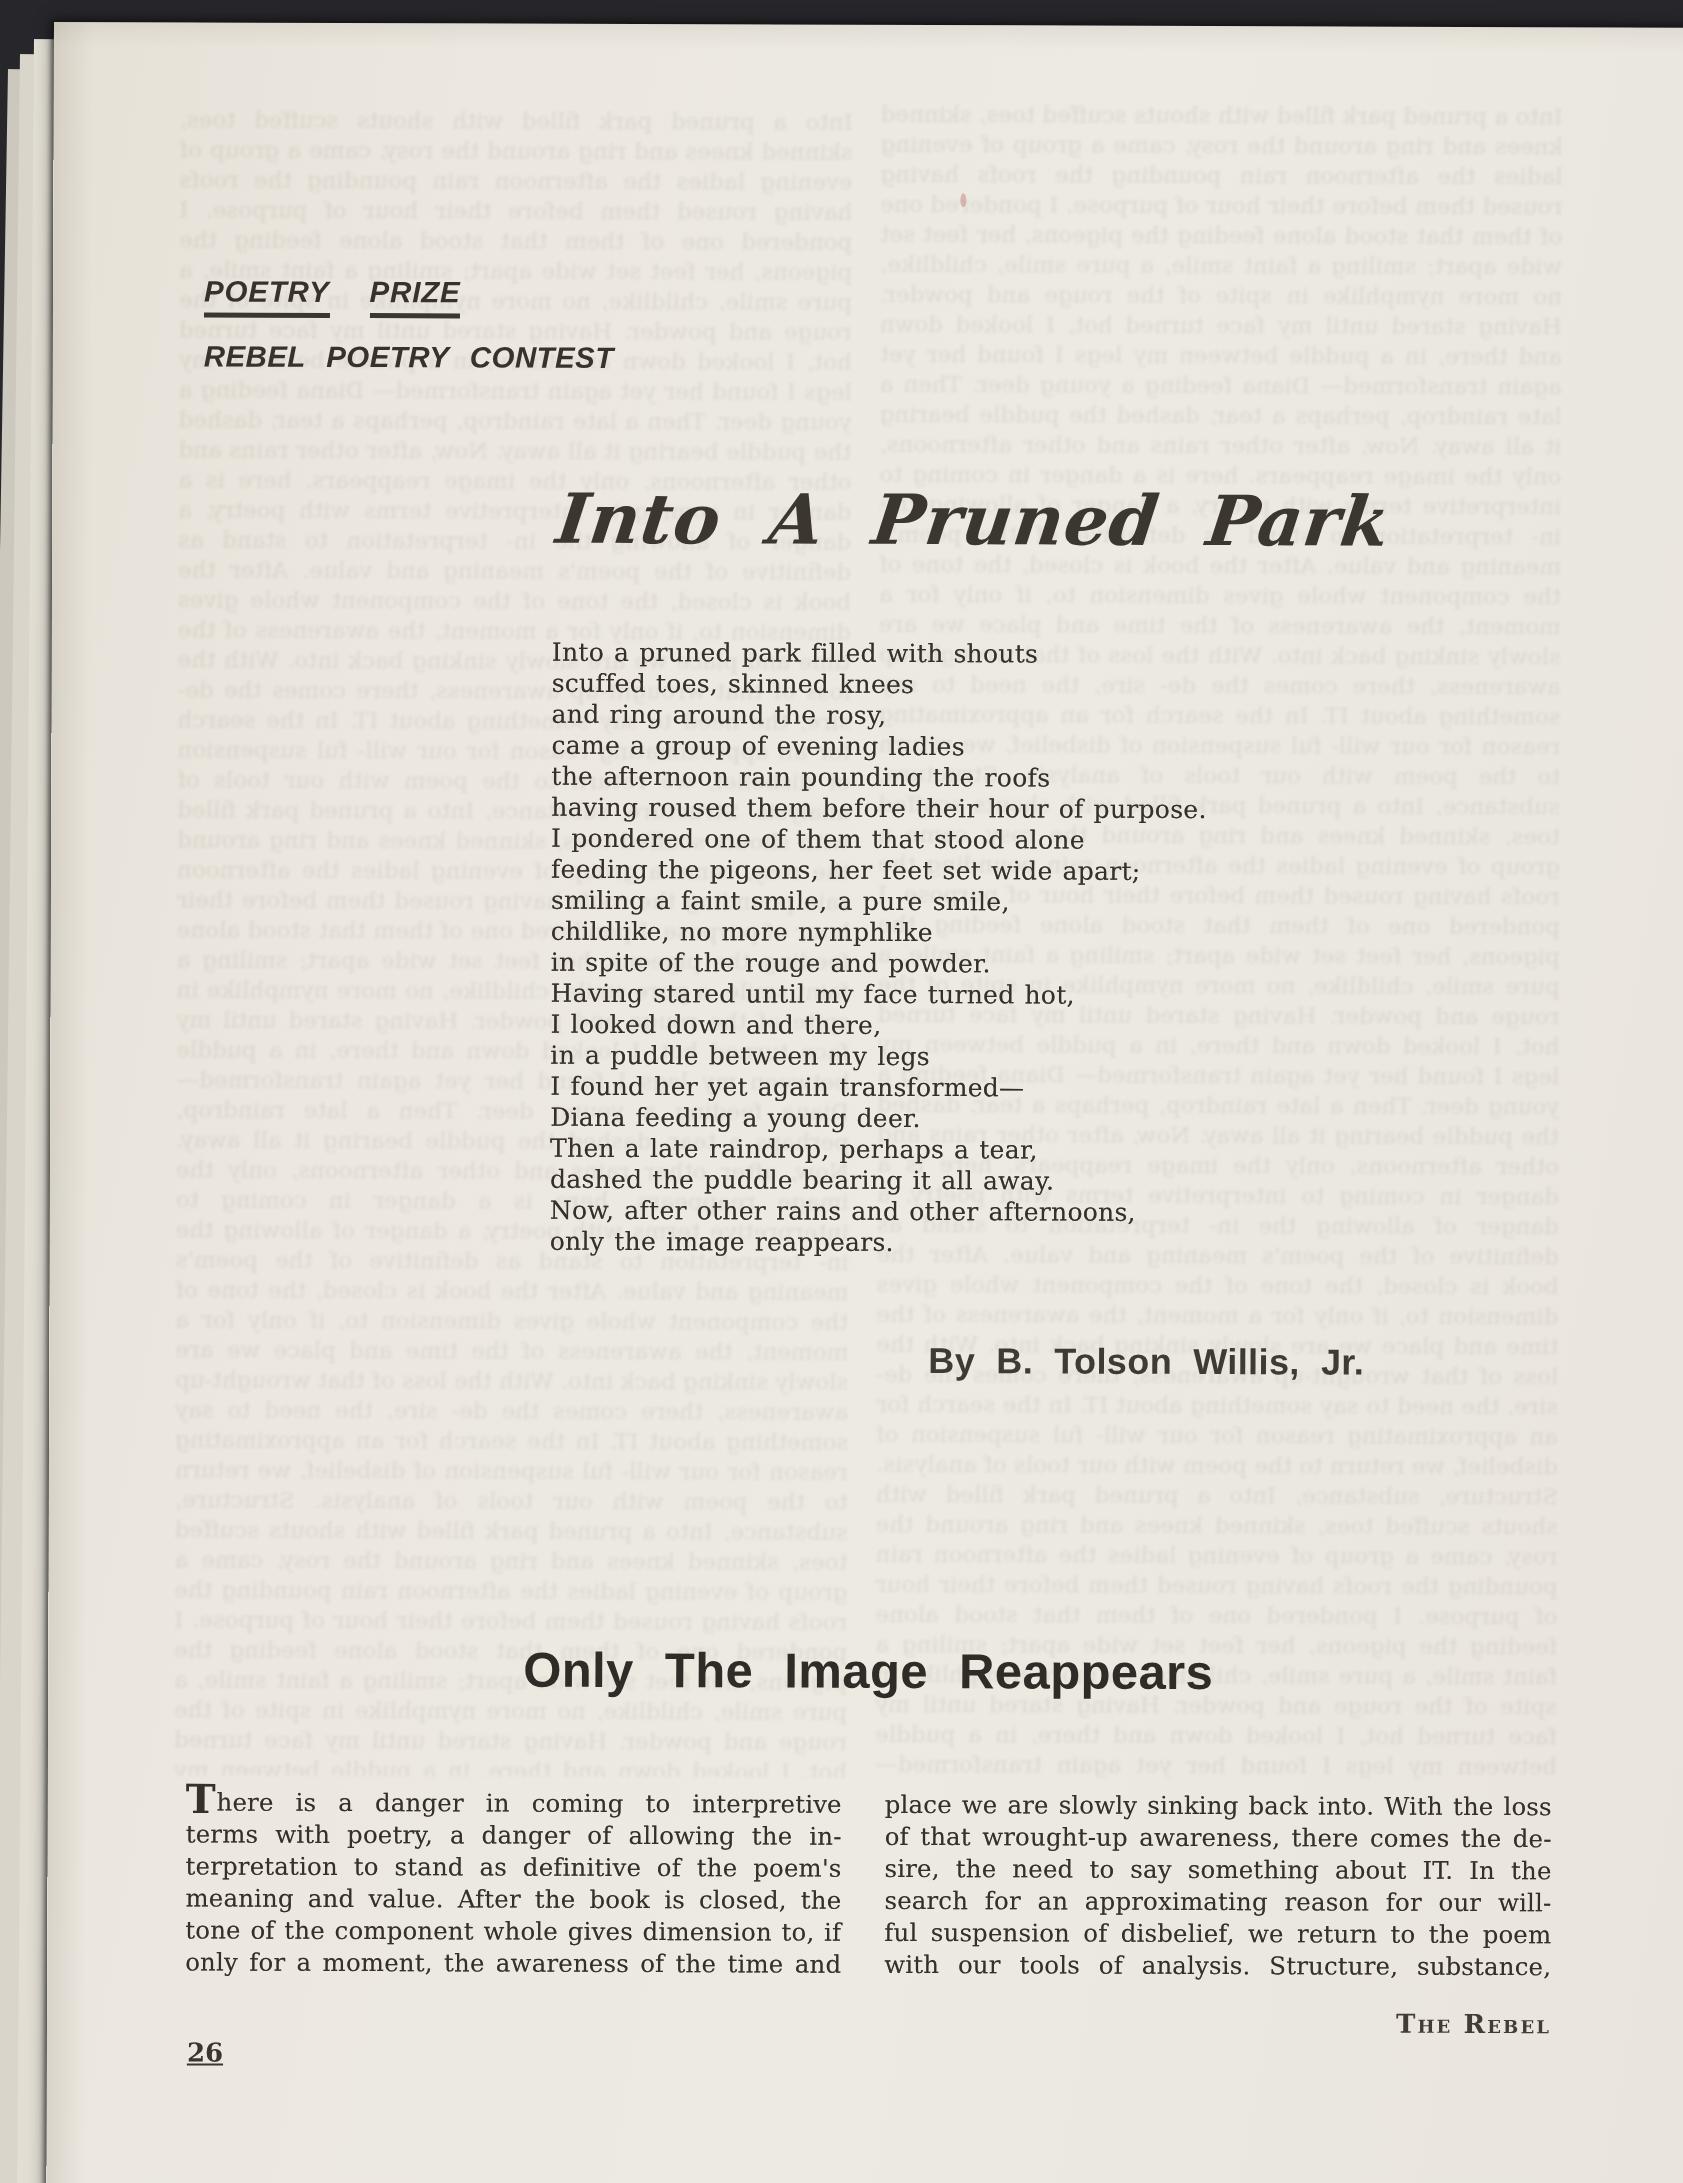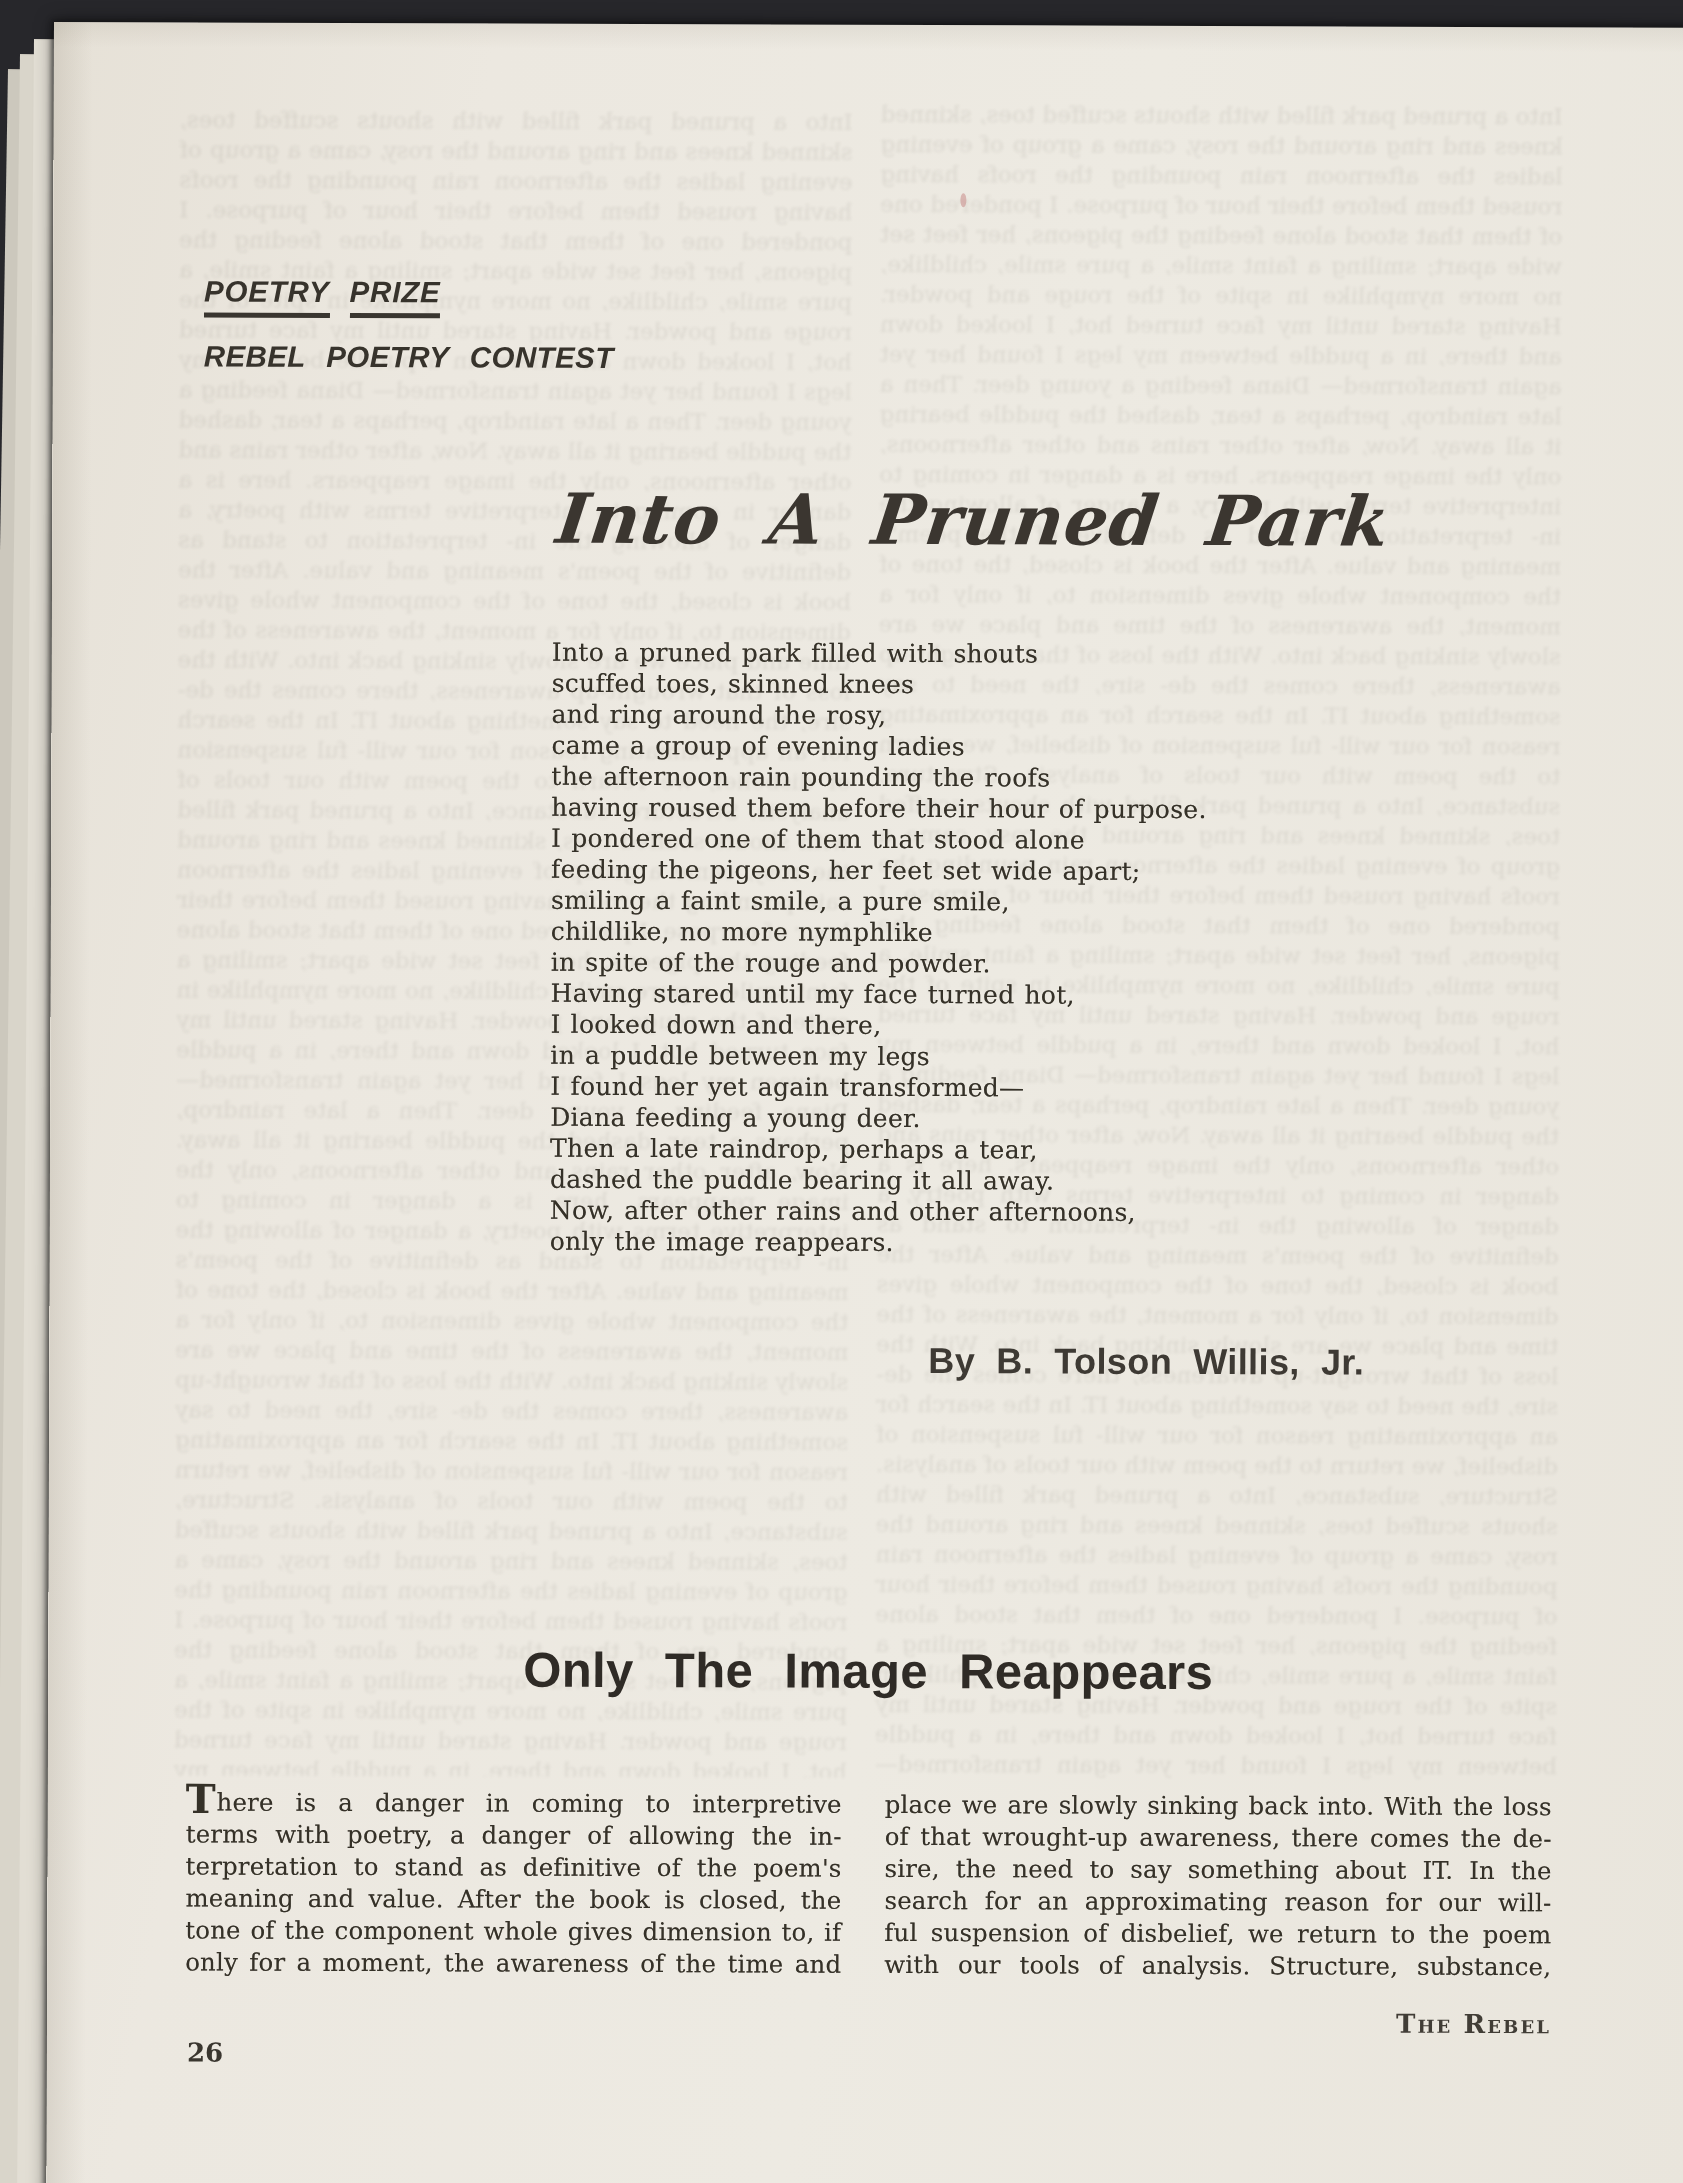--- a/index.html
+++ b/index.html
@@ -37,42 +37,42 @@
   }
   .ghost-left{left:126px;top:82px;width:673px;height:1671px;}
   .ghost-right{left:827px;top:74px;width:682px;height:1679px;}
   .artifact{position:absolute;left:907px;top:168px;width:5.9px;height:13.5px;border-radius:50%;
     background:#c98a89;opacity:.55;z-index:2;}
   
   .ink{position:absolute;z-index:3;color:#37332c;}
   .contest{left:151px;top:252px;font-family:"Liberation Sans", sans-serif;font-style:italic;font-weight:700;}
   .contest-line1{font-size:29.5px;letter-spacing:0.8px;}
   .uword{display:inline-block;border-bottom:5px solid #3a3630;padding-bottom:4.2px;}
-  .uword+.uword{margin-left:20px;}
+  .uword+.uword{margin-left:40px;}
   .contest-line2{font-size:29.5px;margin-top:22px;word-spacing:.42em;letter-spacing:0.4px;}
   .poem-title{
     left:505px;top:454px;width:1136px;margin:0;
     font-family:"DejaVu Serif", serif;font-style:italic;font-weight:700;
     font-size:69px;letter-spacing:0.8px;word-spacing:.35em;
     transform:skewX(-7deg);color:#3b3630;white-space:nowrap;
   }
   .poem{left:500px;top:613px;width:724px;font-size:25px;line-height:31px;
     letter-spacing:0.3px;word-spacing:1.7px;color:#353128;text-shadow:0 0 0.5px rgba(53,49,40,.55);}
   .byline{left:879px;top:1315px;font-family:"Liberation Sans", sans-serif;font-weight:700;
     font-size:36px;letter-spacing:0.4px;word-spacing:.3em;color:#3e3a34;white-space:nowrap;}
   .essay-title{left:0;top:1618px;width:1640px;margin:0;text-align:center;
     font-family:"Liberation Sans", sans-serif;font-weight:700;font-size:49px;
     letter-spacing:0.4px;word-spacing:.35em;color:#2f2b26;}
   .col{font-size:24.4px;line-height:32px;letter-spacing:0.2px;color:#353128;
     text-shadow:0 0 0.5px rgba(53,49,40,.5);}
   .col-left{left:138px;top:1764px;width:656px;}
   .col-right{left:837px;top:1764px;width:667px;}
   .jline{text-align:justify;text-align-last:justify;height:32px;overflow:visible;}
   .dropcap{font-weight:700;font-size:40px;display:inline-block;line-height:0;transform:translateY(2.5px);margin-right:0.8px;}
-  .pagenum{left:140px;top:2015px;font-size:26px;font-weight:700;color:#3a362f;}
+  .pagenum{left:140px;top:2015px;font-size:26px;font-weight:700;color:#3a362f;text-decoration:underline;}
   .journal{right:136px;top:1982px;font-size:26px;font-variant:small-caps;letter-spacing:2.1px;
     font-weight:700;color:#413d36;white-space:nowrap;}
 </style>
 </head>
 <body>
 
 <div class="sheet s3"></div>
 <div class="sheet s2"></div>
 <div class="sheet s1"></div>
 

